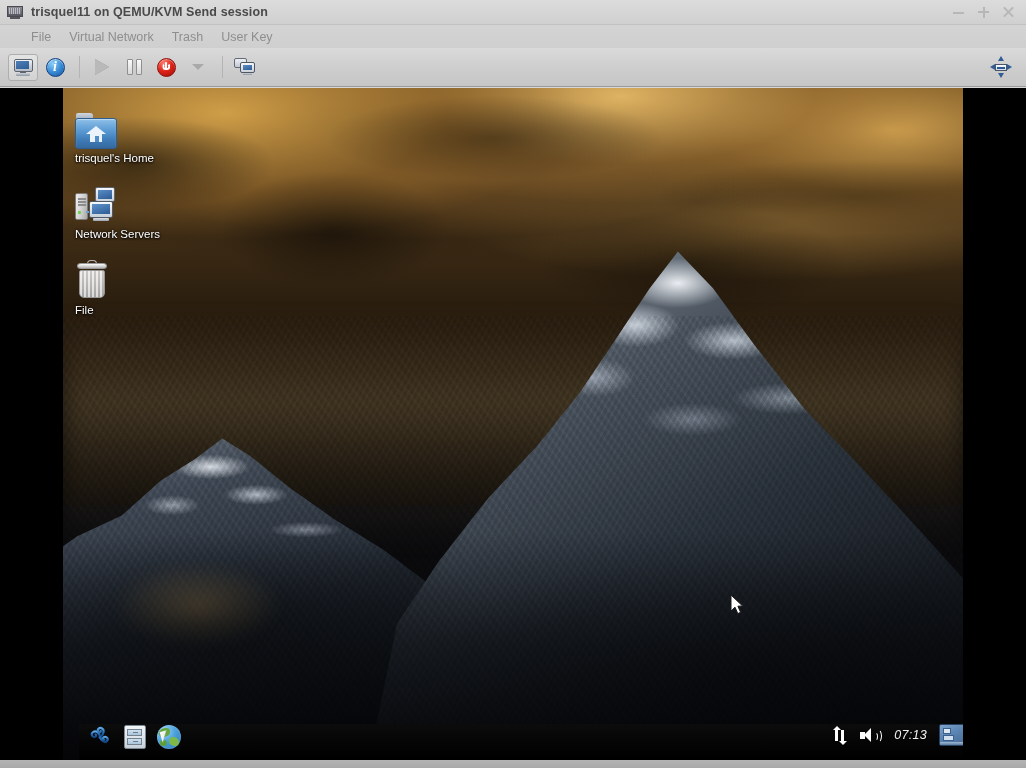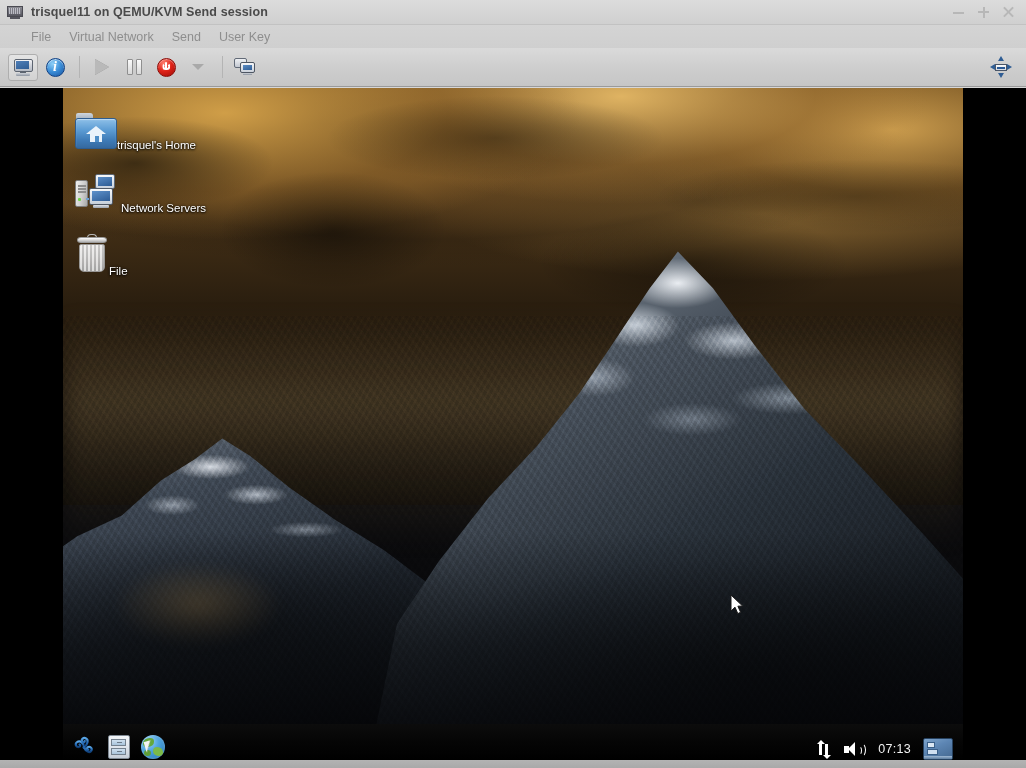--- a/index.html
+++ b/index.html
@@ -417,22 +417,22 @@
 
   
   .desk-icons {
     position: absolute;
     left: 12px; top: 15px;
     width: 160px;
   }
   .desk-icon {
     width: 136px;
     display: flex;
-    flex-direction: row;
-    align-items: flex-end;
+    flex-direction: column;
+    align-items: flex-start;
     margin-bottom: 14px;
     cursor: default;
   }
   .desk-icon .glyph {
     height: 46px;
     display: flex; align-items: flex-end; justify-content: center;
     margin-bottom: 3px;
   }
   .desk-icon .lbl {
     font-size: 11.5px;
@@ -569,27 +569,28 @@
       linear-gradient(180deg,#f2f2f2 0%,#d6d6d6 50%,#b4b4b4 100%);
     border: 1px solid #9d9d9d;
     border-radius: 2px 2px 5px 5px;
     box-sizing: border-box;
     opacity: .95;
   }
 
   
   .taskbar {
     position: absolute;
-    left: 0; bottom: 0;
+    left: 16px; bottom: 0;
     width: 900px; height: 36px;
     background: linear-gradient(180deg, #0c0c0c 0%, #050505 50%, #000 100%);
     display: flex;
-    align-items: flex-end;
+    align-items: flex-start;
     padding: 0 8px;
     box-sizing: border-box;
+    font-style: italic;
   }
   .tk-left { display: flex; align-items: center; gap: 11px; }
   .tk-right { margin-left: auto; display: flex; align-items: center; gap: 12px; padding-right: 2px; }
   .tk-btn { display: flex; align-items: center; justify-content: center; cursor: default; }
 
   
   .i-files { width: 22px; height: 24px; position: relative; }
   .i-files .cab {
     position: absolute; inset: 0;
     background: linear-gradient(180deg,#f2f5f8 0%,#dfe5ec 50%,#c6cfd9 100%);
@@ -762,21 +763,21 @@
       <div class="win-btn wb-close">
           <span class="a"></span>
           <span class="b"></span>
         </div>
     </div>
   </div>
 
   <div class="menubar">
     <div class="menu-item">File</div>
     <div class="menu-item">Virtual Network</div>
-    <div class="menu-item">Send</div>
+    <div class="menu-item">Trash</div>
     <div class="menu-item">User Key</div>
   </div>
 
   <div class="toolbar">
     <div class="tb-btn active">
       <div class="ic-console">
         <div class="m"></div>
           <div class="st"></div>
           <div class="ft"></div>
       </div>

